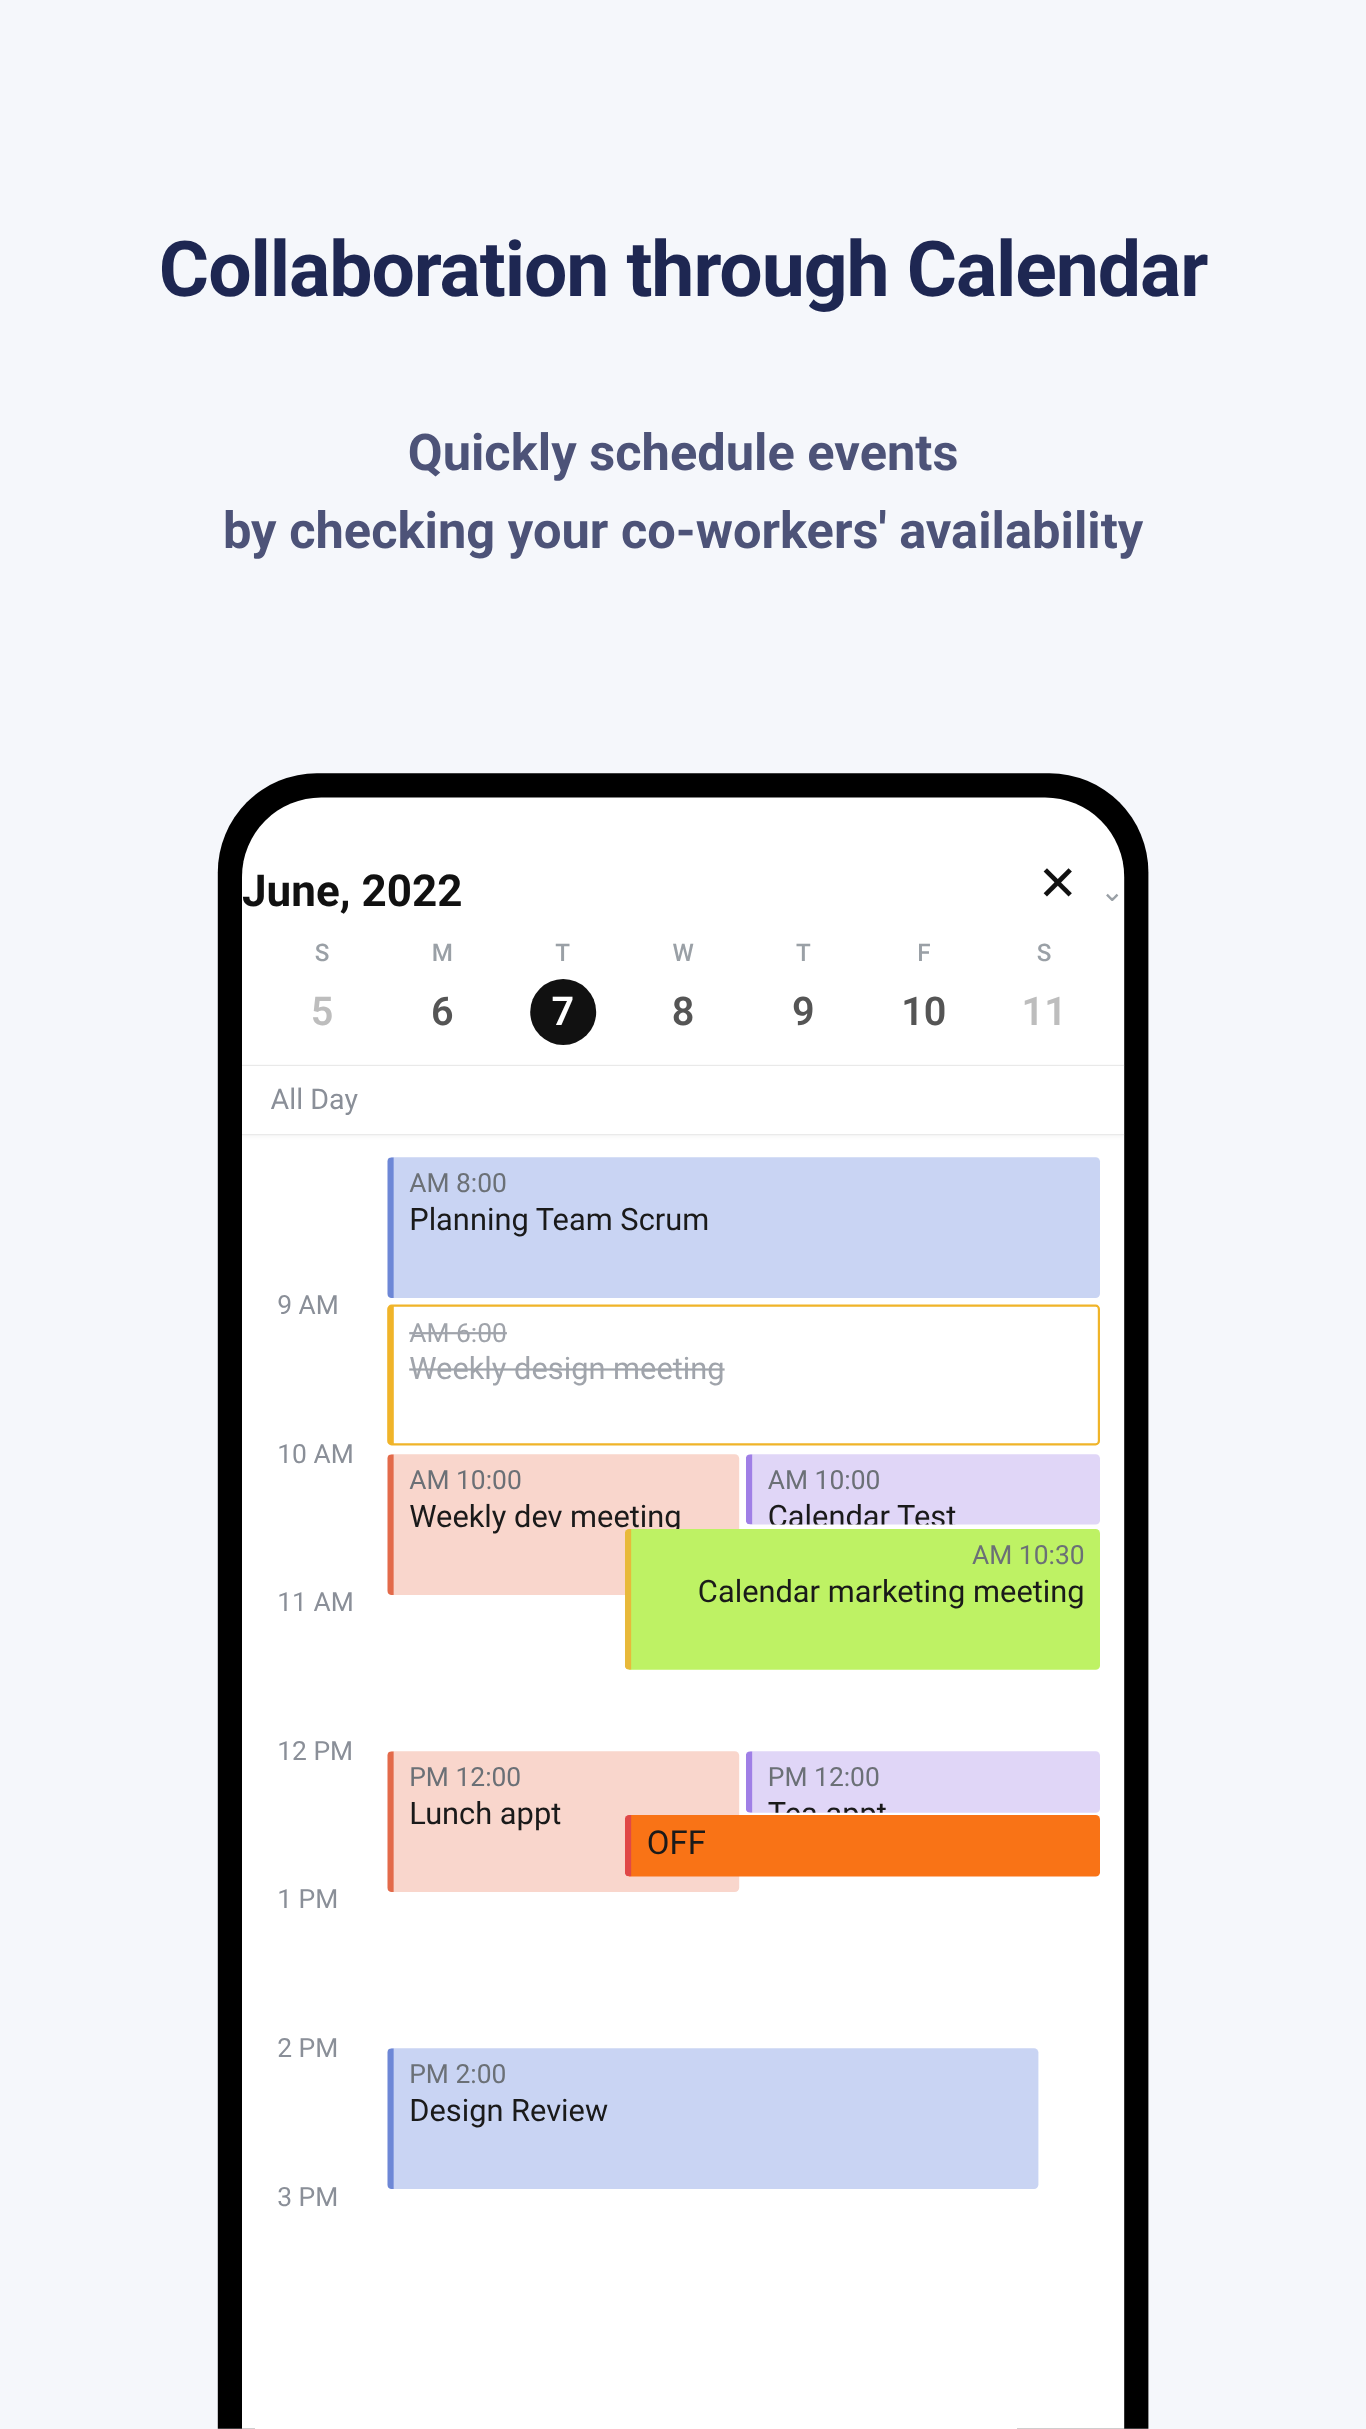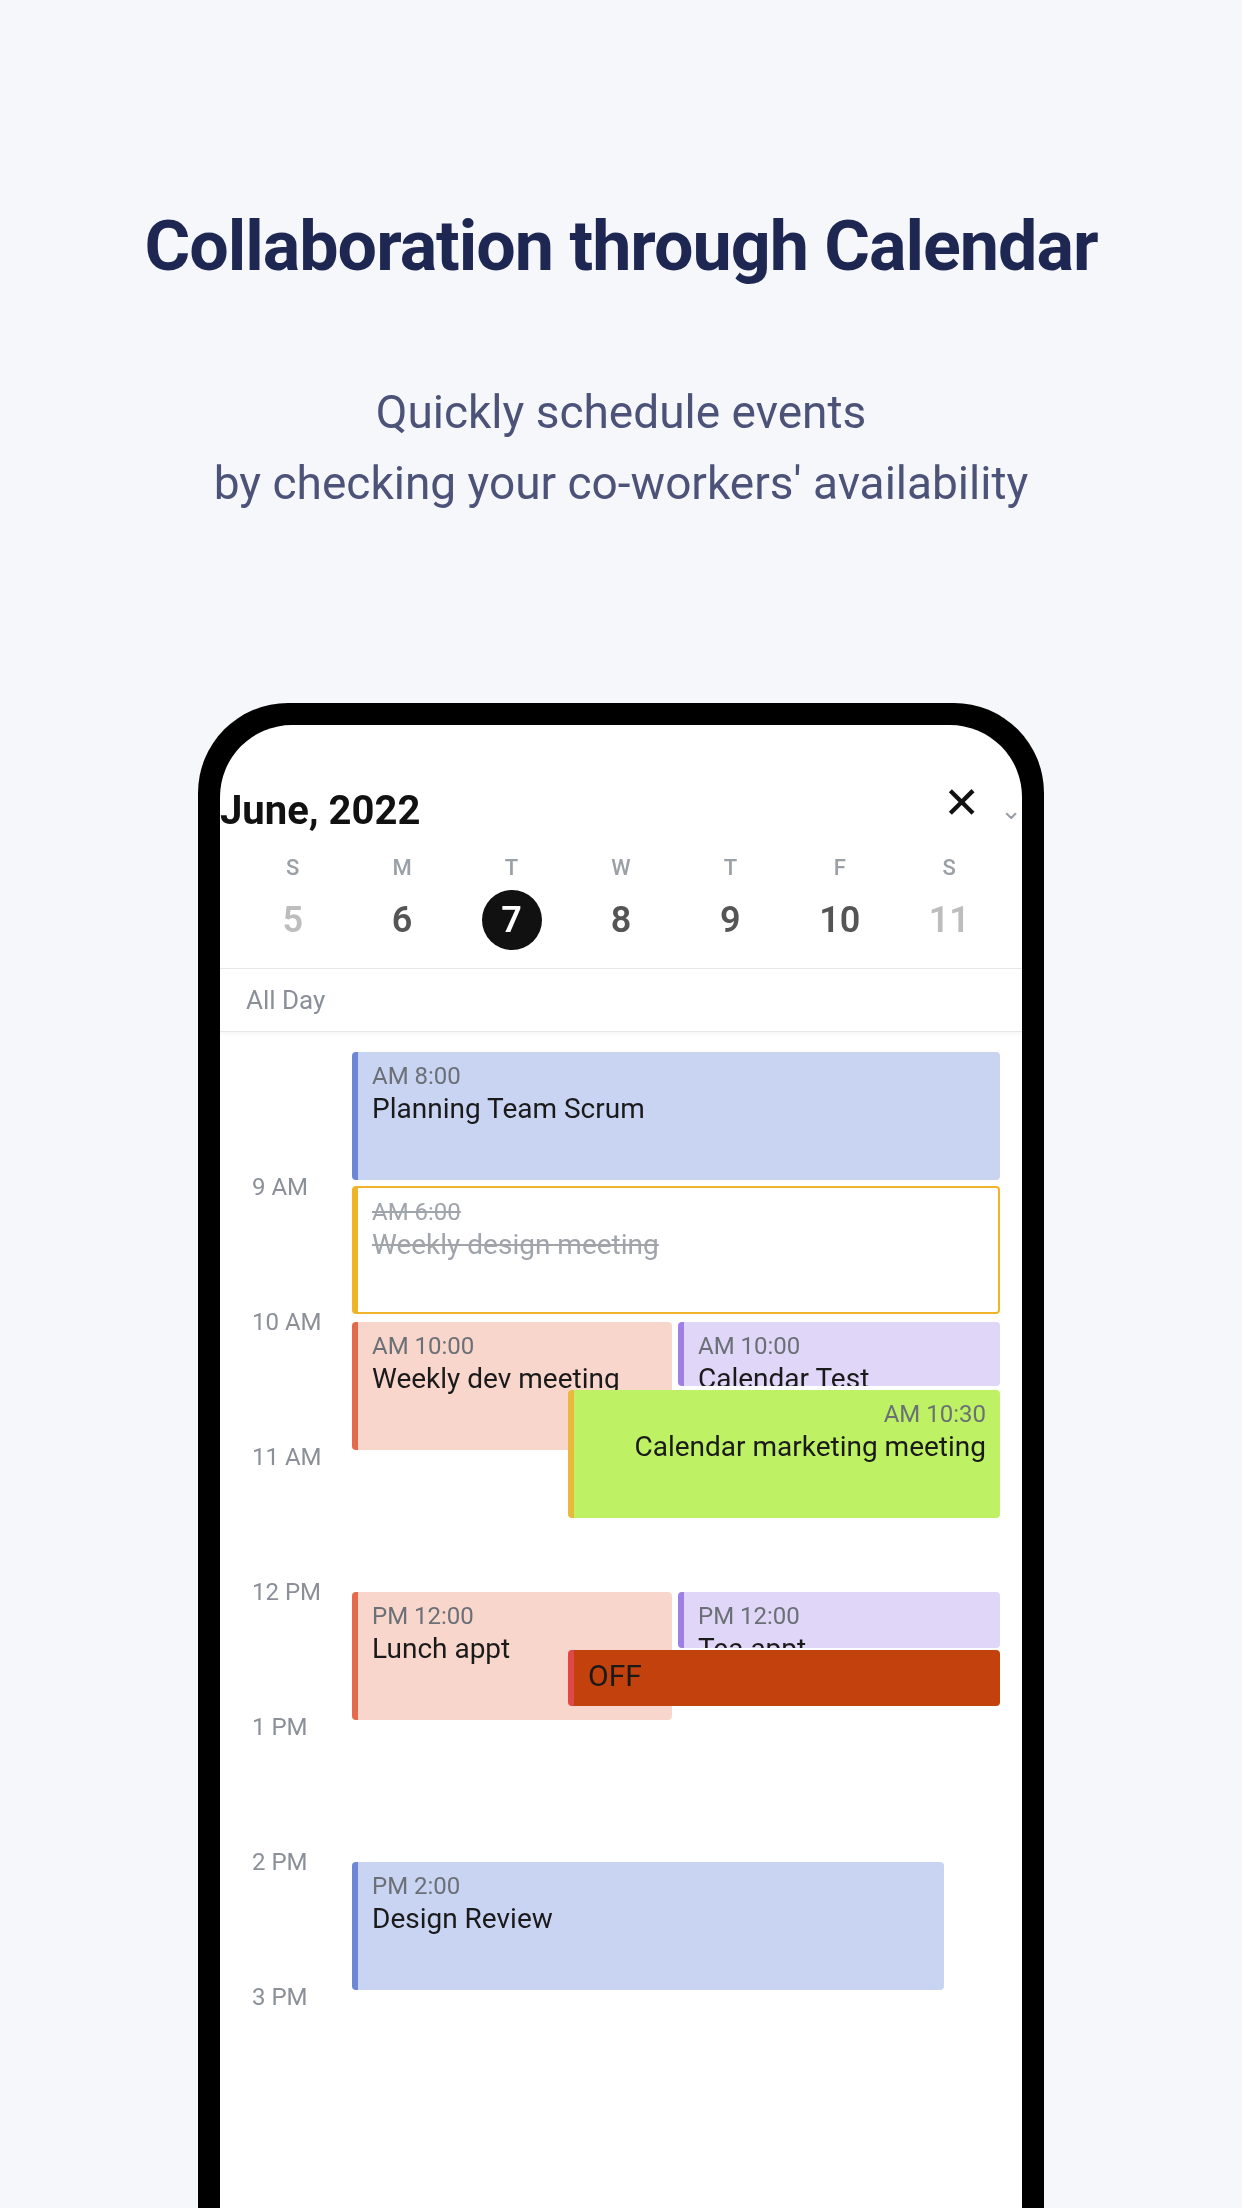--- a/index.html
+++ b/index.html
@@ -16,21 +16,21 @@
     color: #1e2752;
     font-size: 70px;
     font-weight: 700;
     margin-top: 205px;
     letter-spacing: -1px;
   }
   .subhead {
     text-align: center;
     color: #4d5378;
     font-size: 46px;
-    font-weight: 400;
+    font-weight: 700;
     margin-top: 90px;
     line-height: 1.55;
   }
   .phone {
     position: absolute;
     left: 50%;
     transform: translateX(-50%);
     top: 703px;
     width: 846px;
     height: 1600px;
@@ -145,21 +145,21 @@
   }
   .strike .ev-time,
   .strike .ev-title { text-decoration: line-through; color: #a0a4ab; }
   .ev-planning { background: #c9d4f3; border-left-color: #6d87d6; }
   .ev-design { background: #fff; border: 2px solid #f0b429; border-left: 6px solid #f0b429; }
   .ev-dev { background: #f9d6cc; border-left-color: #e36a4a; }
   .ev-caltest { background: #e0d6f7; border-left-color: #9f7fe6; }
   .ev-marketing { background: #bef264; border-left-color: #e8b93a; text-align: right; }
   .ev-lunch { background: #f9d6cc; border-left-color: #e36a4a; }
   .ev-tea { background: #e0d6f7; border-left-color: #9f7fe6; }
-  .ev-off { background: #c2410c; border-left-color: #e04848; }
+  .ev-off { background: #f97316; border-left-color: #e04848; }
   .ev-off .ev-title { font-size: 30px; }
   .ev-review { background: #c9d4f3; border-left-color: #6d87d6; }
 </style>
 </head>
 <body>
 
 <div class="headline">Collaboration through Calendar</div>
 <div class="subhead">
   <span>Quickly schedule events</span><br>
   <span>by checking your co-workers' availability</span>

